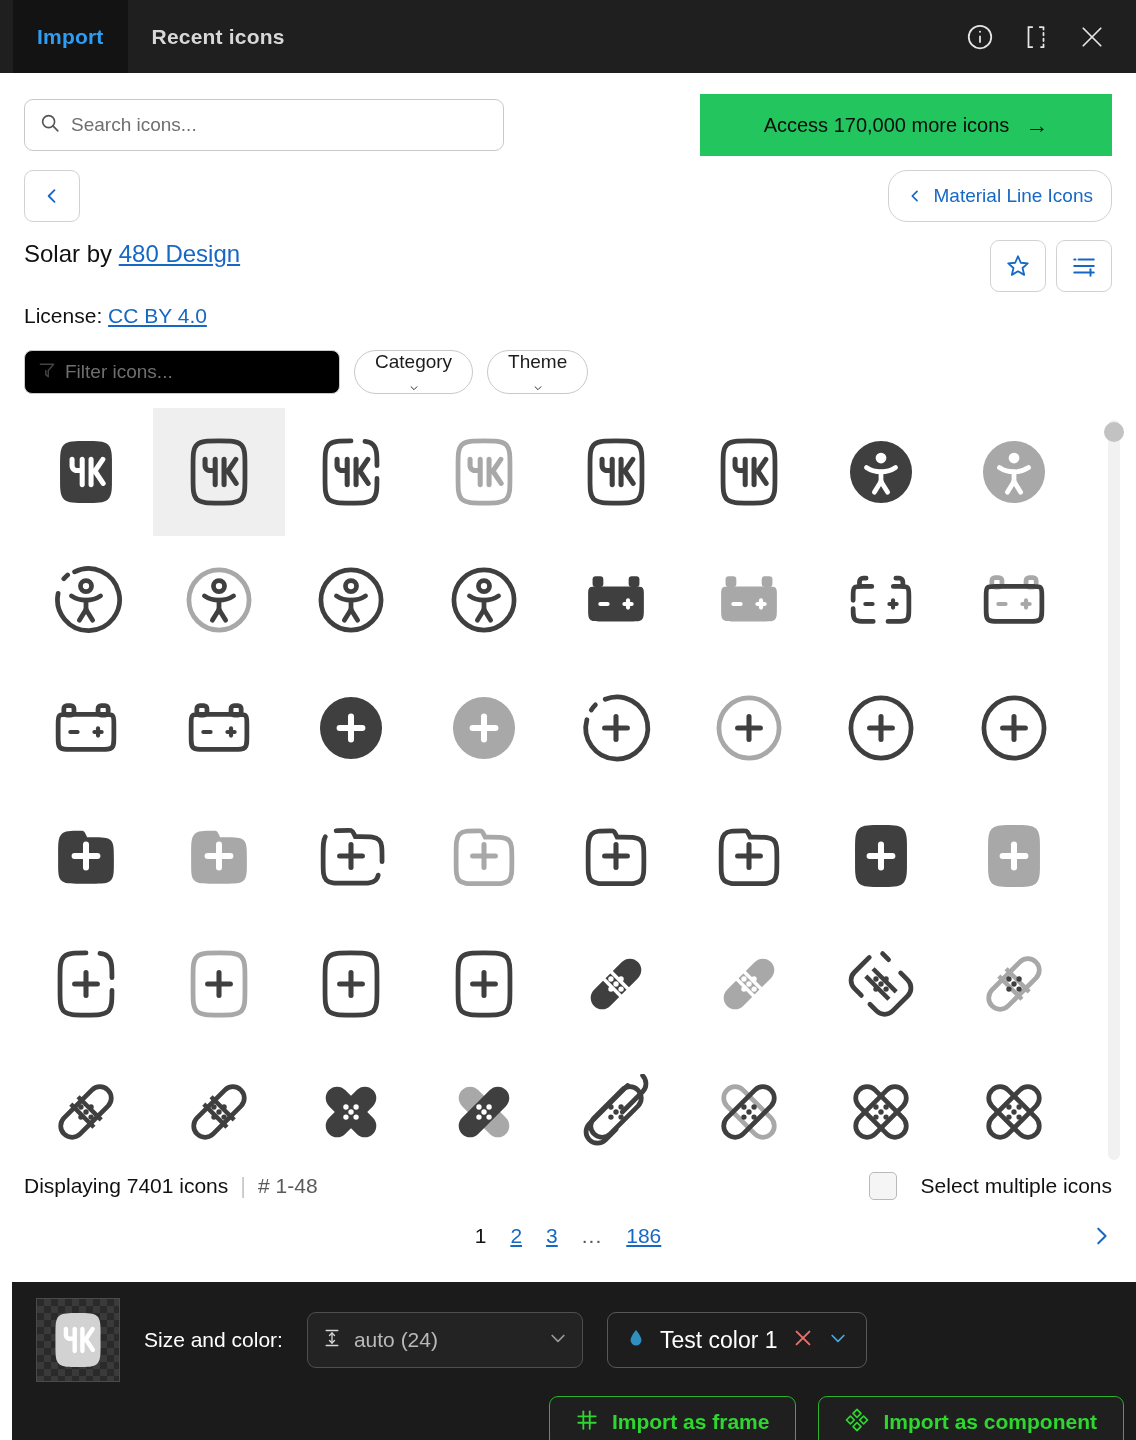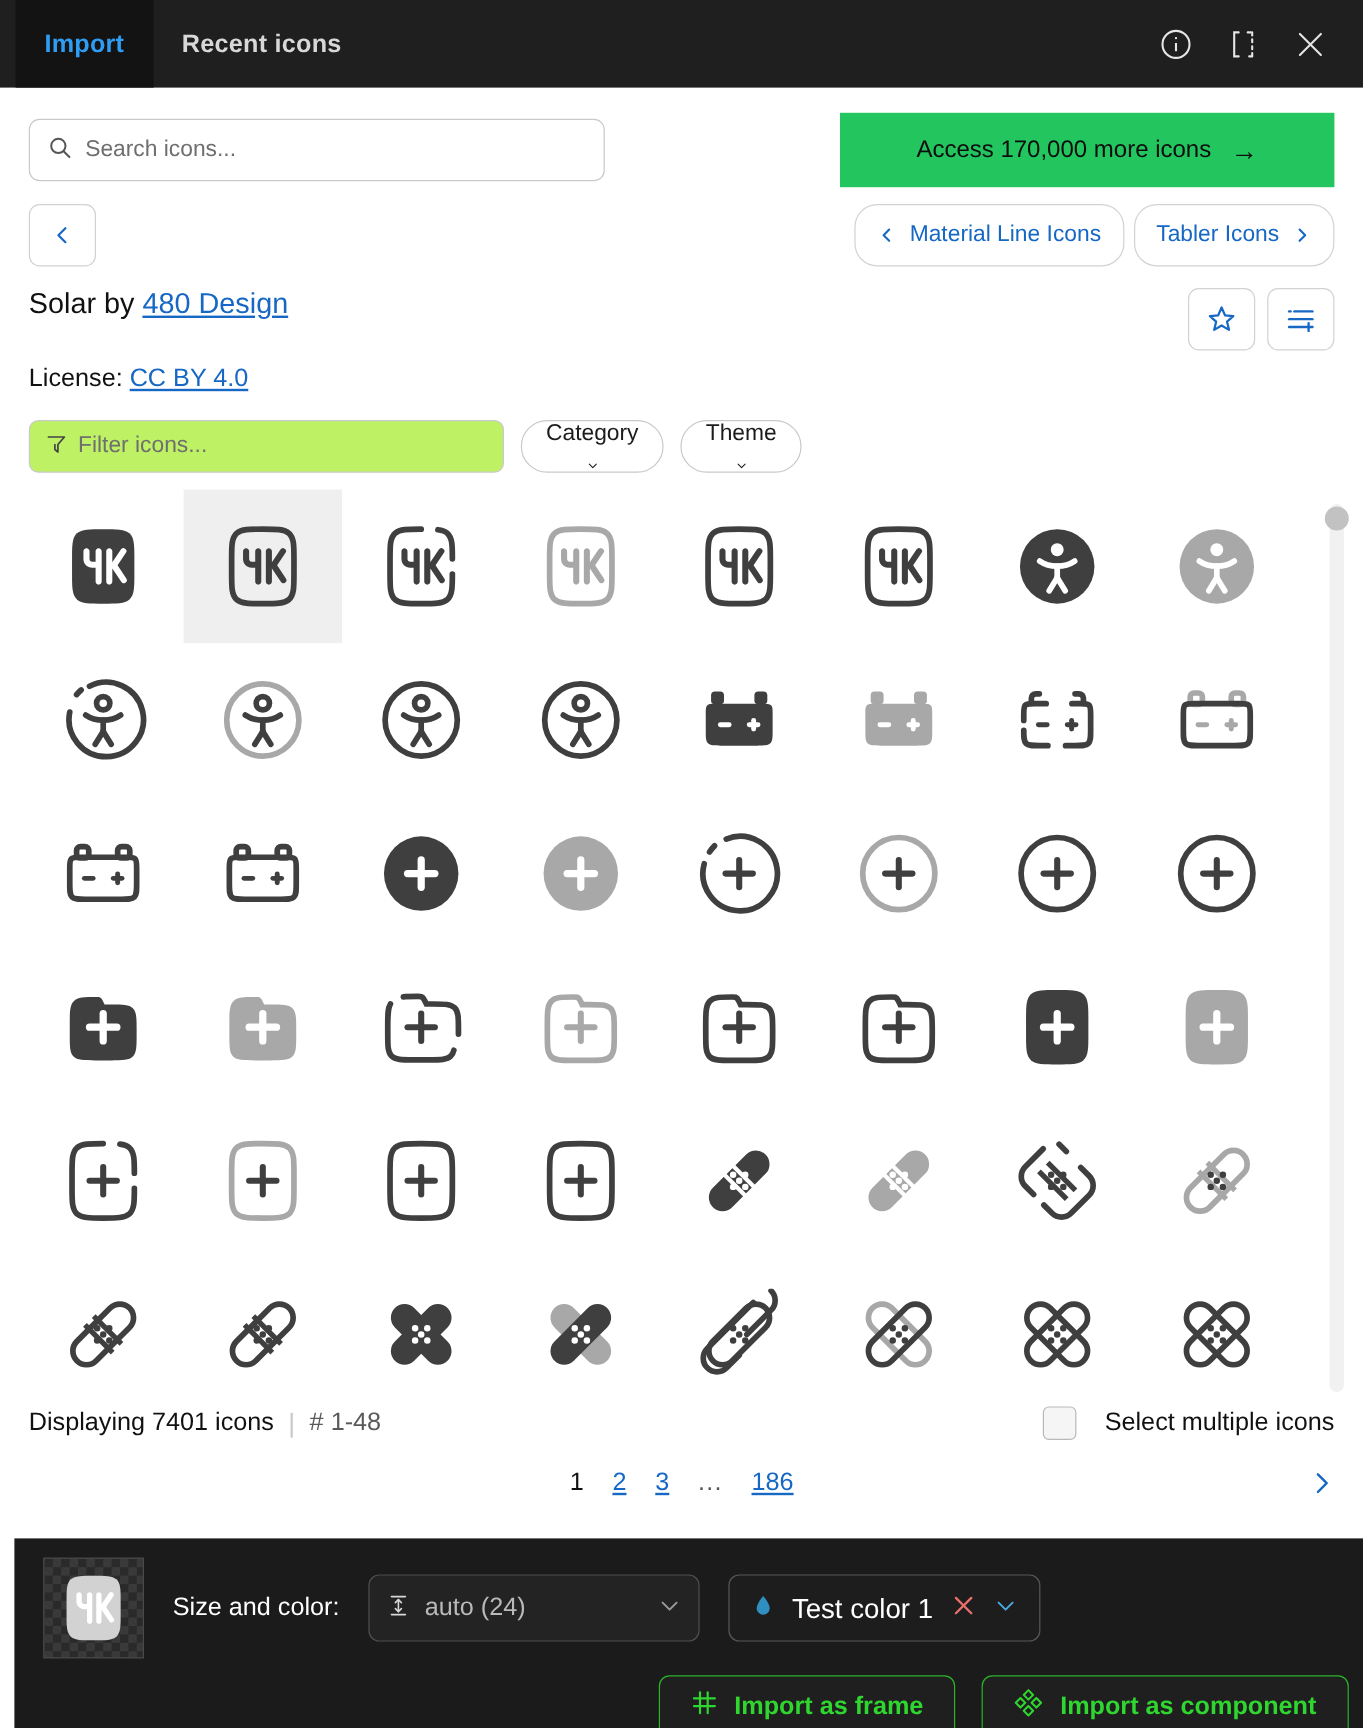--- a/index.html
+++ b/index.html
@@ -64,21 +64,21 @@
   .iconbtn{
     width:56px; height:52px; border:1px solid #d2d2d2; border-radius:9px; background:#fff;
     display:flex; align-items:center; justify-content:center; cursor:pointer;
   }
   .licenserow{ padding:12px 24px 0 24px; font-size:21px;}
   .licenserow a{ color:#1668c4; text-decoration:underline; cursor:pointer;}
 
   
   .filterrow{ display:flex; align-items:center; gap:14px; padding:22px 24px 0 24px;}
   .filter-box{
-    width:396px; height:44px; border:1px solid #c9c9c9; border-radius:8px; background:#bef264;
+    width:316px; height:44px; border:1px solid #c9c9c9; border-radius:8px; background:#000000;
     display:flex; align-items:center; padding:0 12px; gap:8px;
   }
   .filter-box .ph{ color:#6f6f6f; font-size:19px;}
   .chip{
     height:44px; border:1px solid #c9c9c9; border-radius:22px; background:#fff;
     display:flex; align-items:center; gap:10px; padding:0 20px; font-size:19px; color:#1c1c1c;
     cursor:pointer;
     flex-direction:column;
   }
 
@@ -213,26 +213,20 @@
       <polyline points="15,5 8,12 15,19"></polyline>
     </svg>
   </div>
   <div class="nav-right">
     <div class="pillbtn">
       <svg width="16" height="16" viewBox="0 0 24 24" fill="none" stroke="#1668c4" stroke-width="2.6" stroke-linecap="round" stroke-linejoin="round">
         <polyline points="15,5 8,12 15,19"></polyline>
       </svg>
       <span>Material Line Icons</span>
     </div>
-    <div class="pillbtn">
-      <span>Tabler Icons</span>
-      <svg width="16" height="16" viewBox="0 0 24 24" fill="none" stroke="#1668c4" stroke-width="2.6" stroke-linecap="round" stroke-linejoin="round">
-        <polyline points="9,5 16,12 9,19"></polyline>
-      </svg>
-    </div>
   </div>
 </div>
 
 <div class="titlerow">
   <div class="title">
     <span>Solar by </span><a>480 Design</a>
   </div>
   <div class="title-actions">
     <div class="iconbtn">
       <svg width="26" height="26" viewBox="0 0 24 24" fill="none" stroke="#1668c4" stroke-width="1.7" stroke-linejoin="round">

